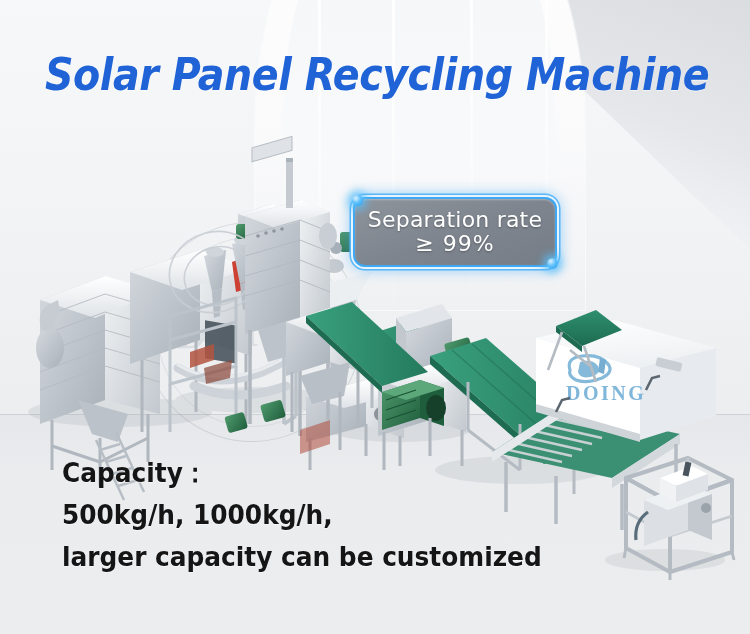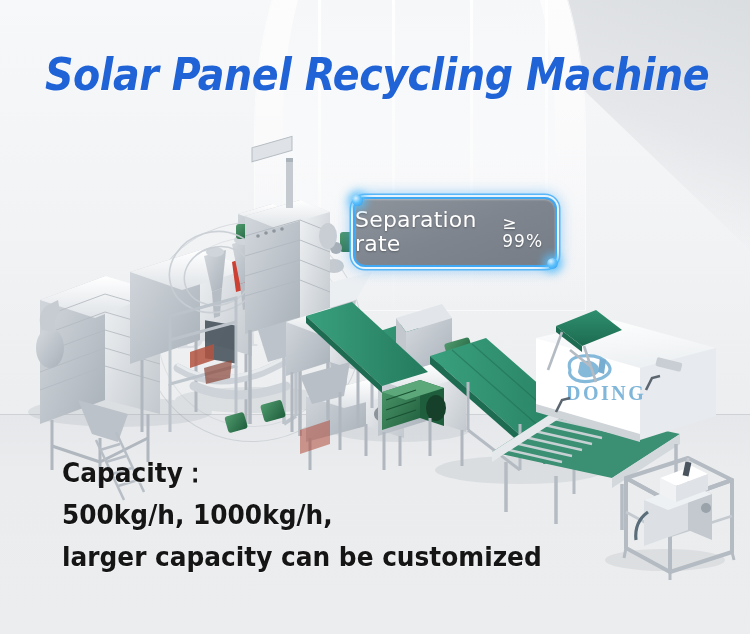--- a/index.html
+++ b/index.html
@@ -91,29 +91,29 @@
     position:absolute; left:353px; top:197px;
     width:200px; height:66px;
     border-radius:12px;
     background:linear-gradient(160deg,#8e949c 0%, #7e858e 50%, #767d87 100%);
     border:2px solid #3ea8f5;
     box-shadow:
       0 0 0 2px rgba(255,255,255,.85),
       0 0 0 3.5px #59b6f7,
       0 0 14px 3px rgba(70,170,245,.55),
       inset 0 1px 2px rgba(255,255,255,.35);
-    display:flex; 
+    display:flex; flex-direction:column;
     align-items:center; justify-content:center;
     color:#ffffff;
     font-family:"DejaVu Sans", sans-serif;
     line-height:1.08;
     text-shadow:0 1px 2px rgba(0,0,0,.30);
   }
   .badge-l1{ font-size:22px; letter-spacing:.2px; }
-  .badge-l2{ font-size:17px; letter-spacing:1px; }
+  .badge-l2{ font-size:22px; letter-spacing:1px; }
   .badge-dot{
     position:absolute; width:11px; height:11px; border-radius:50%;
     background:radial-gradient(circle at 35% 30%, #d9f0ff 0%, #5cc0fb 45%, #2b9bef 100%);
     box-shadow:0 0 9px 4px rgba(88,190,250,.85);
   }
   .badge-dot.tl{ left:-3px; top:-4px; }
   .badge-dot.br{ right:-3px; bottom:-4px; }
 
   
   .capacity{

